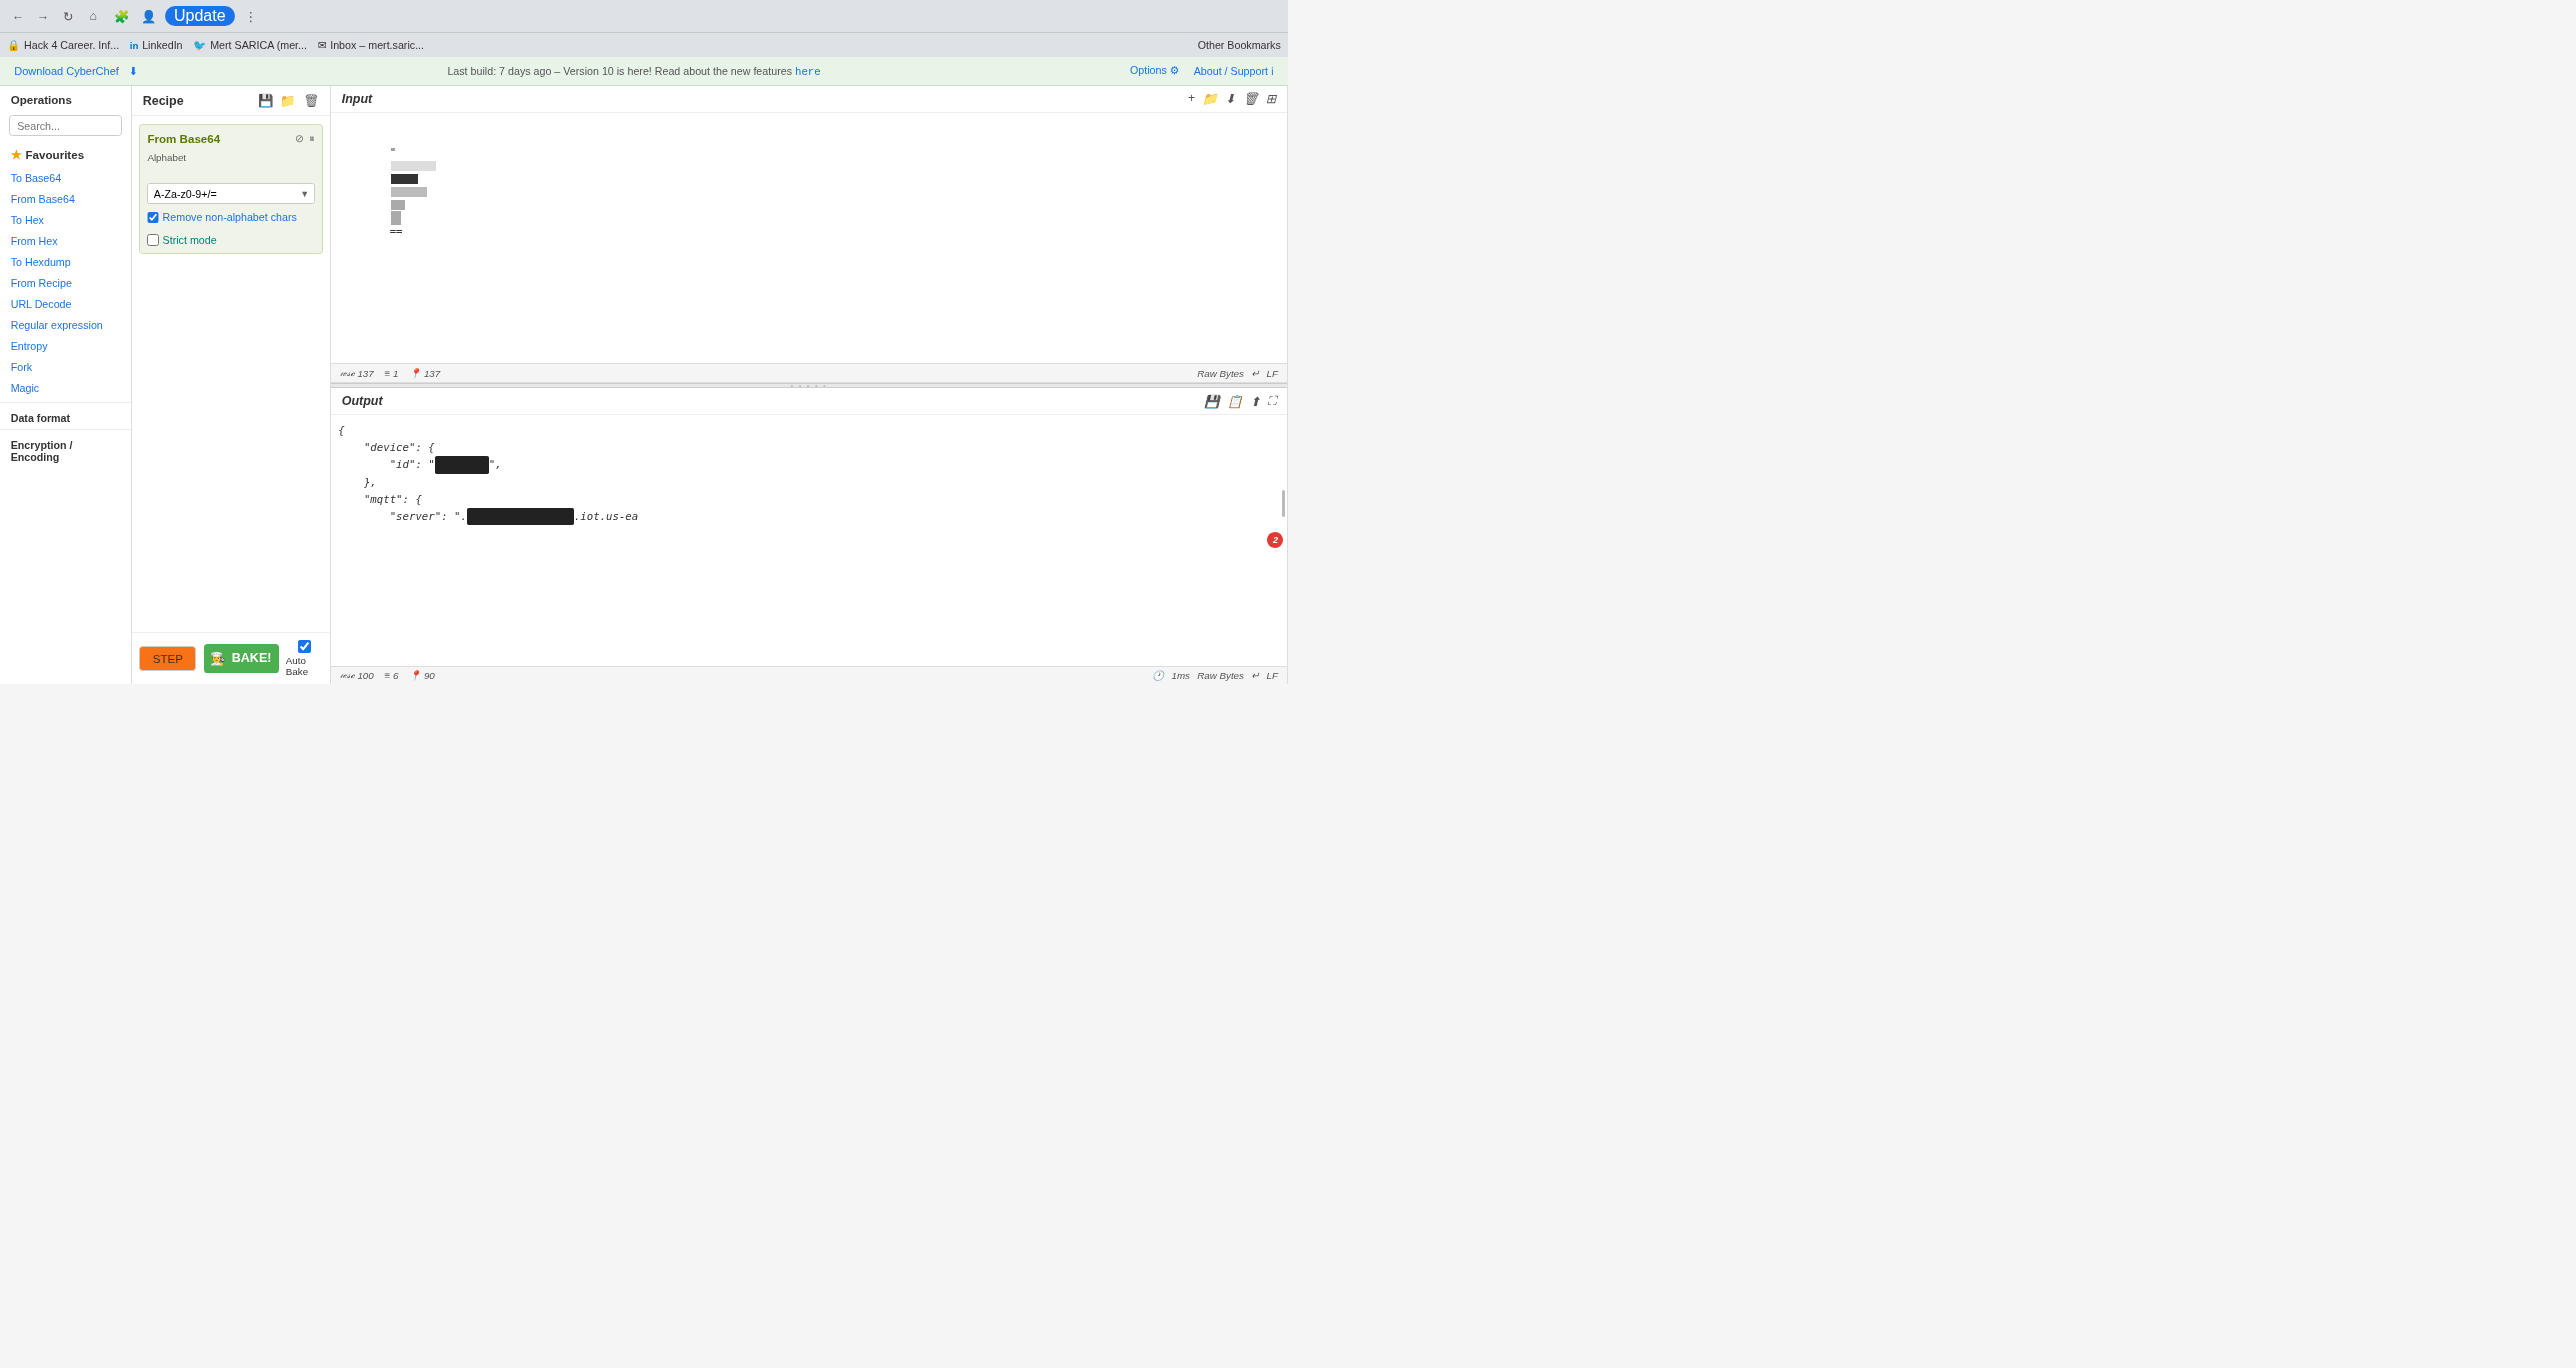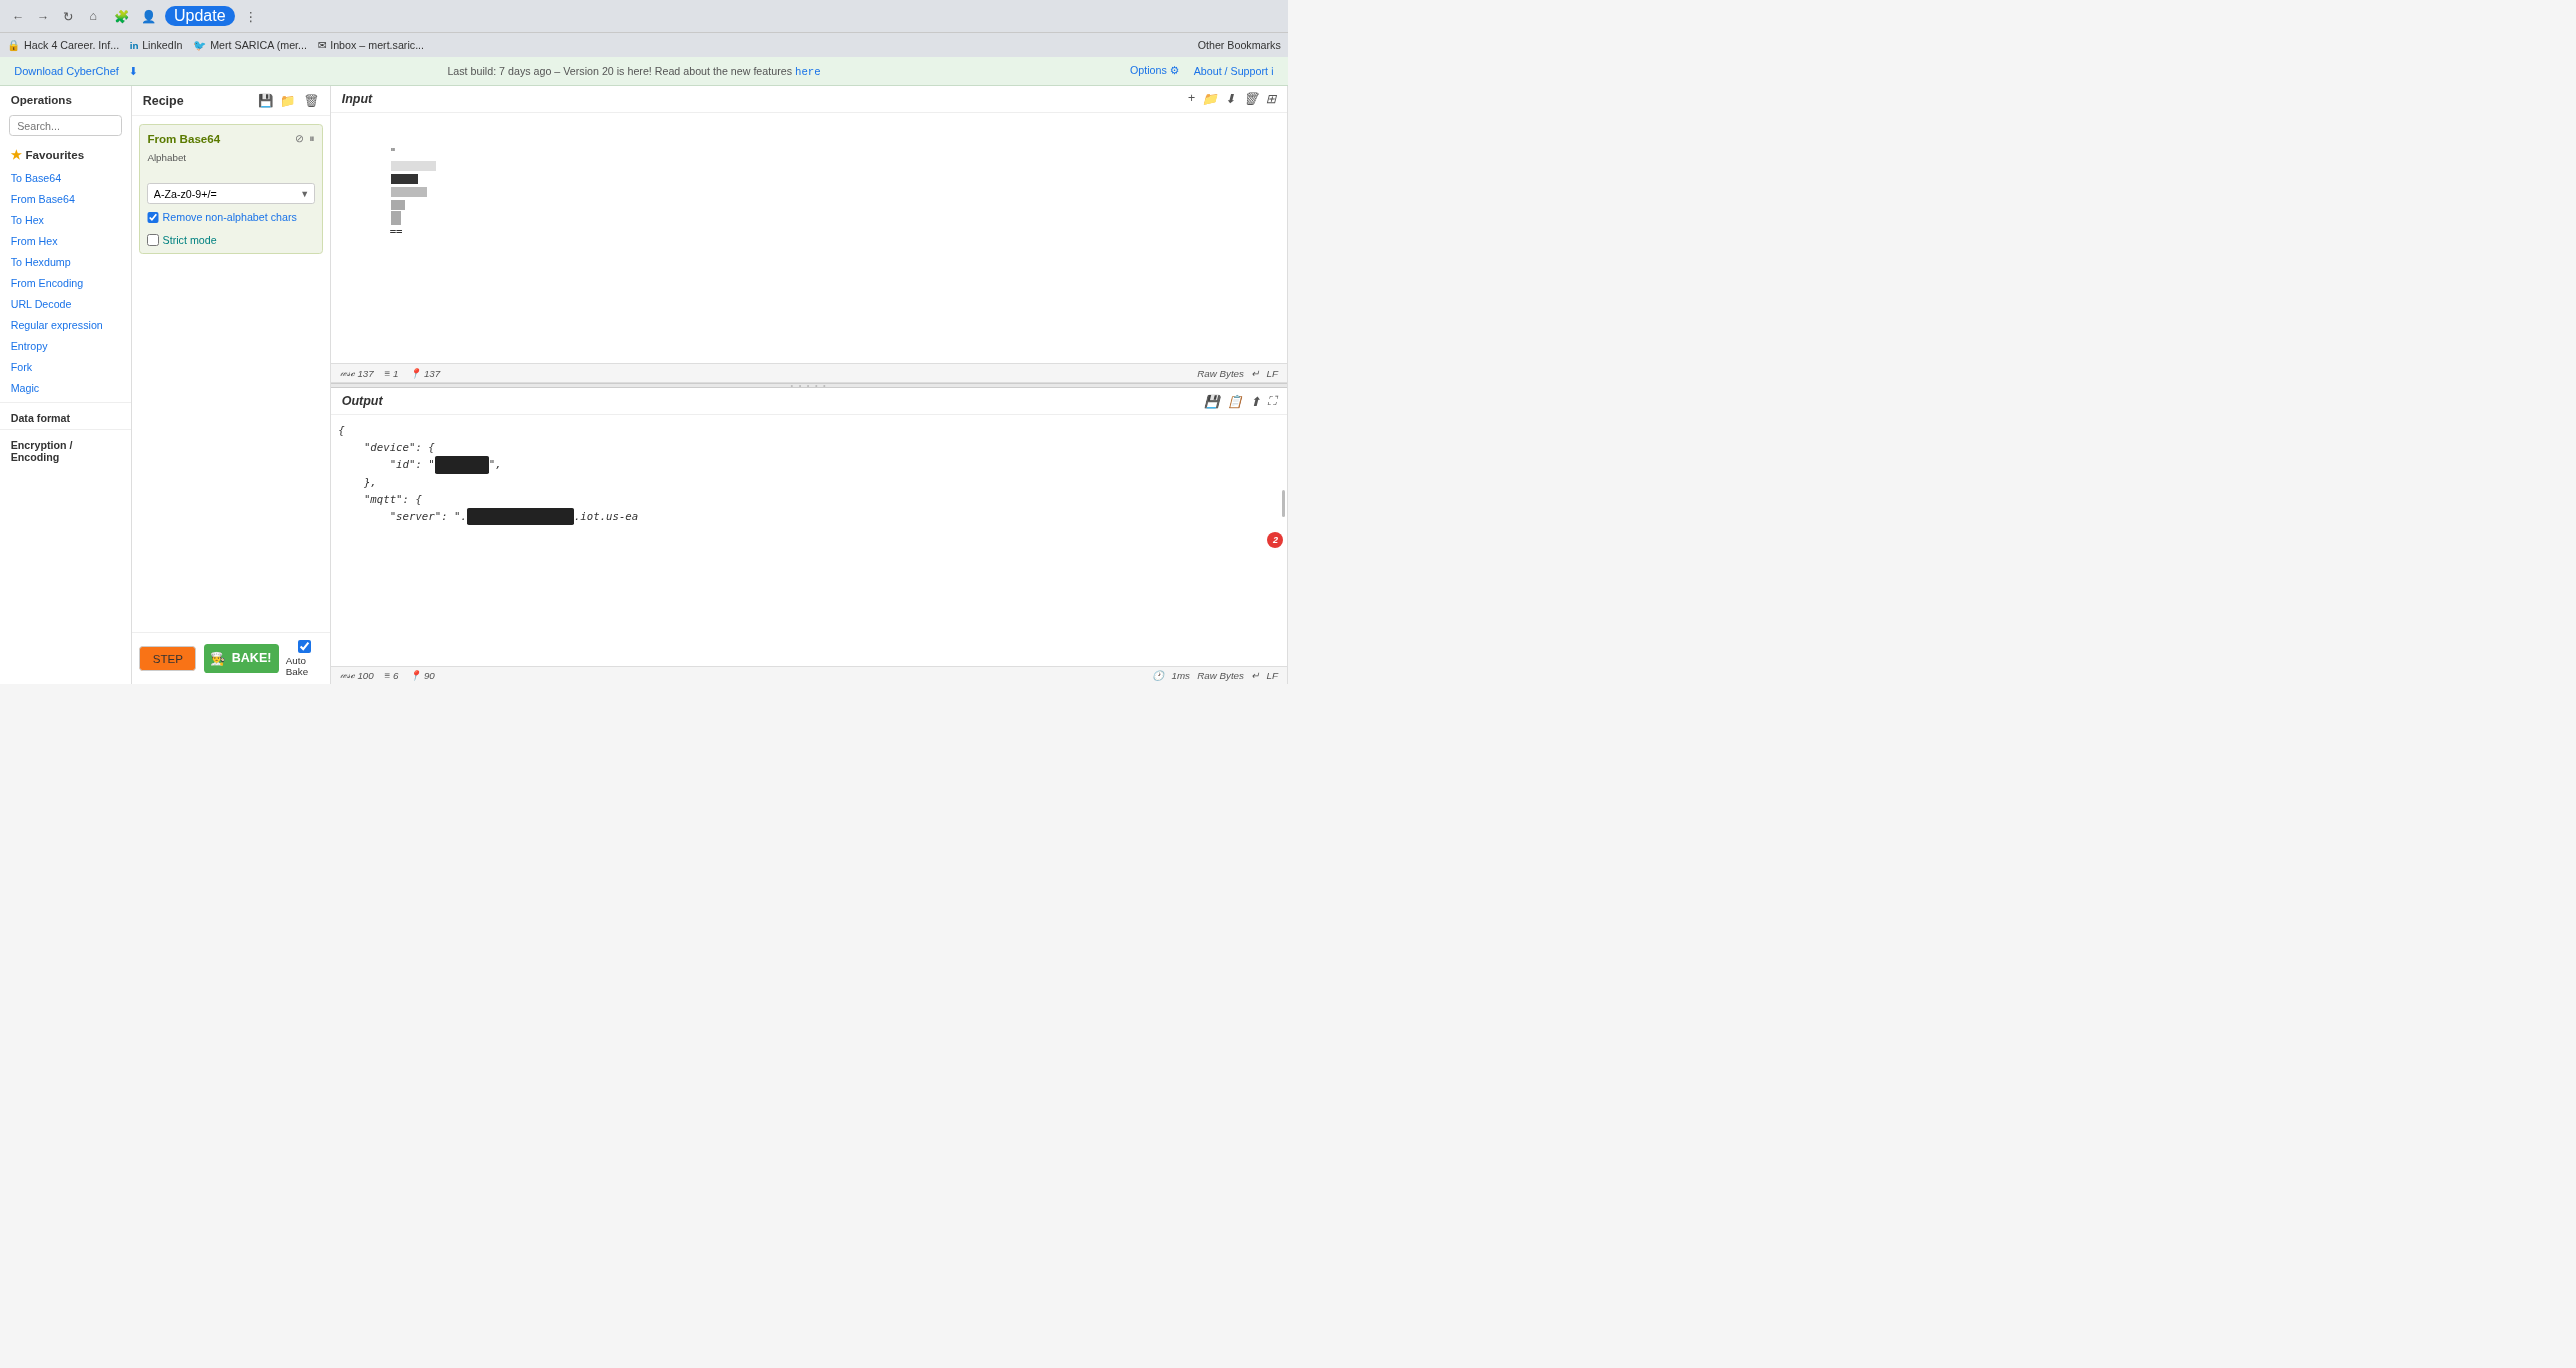--- a/index.html
+++ b/index.html
@@ -139,21 +139,21 @@
   </div>
 </div>
 
 <div class="notification-bar">
   <div class="notification-left">
     <span>Download CyberChef</span>
     <span>⬇</span>
   </div>
   <div class="notification-center">
     <span>Last build: 7 days ago</span>
-    <span> – Version 20 is here! Read about the new features</span>
+    <span> – Version 10 is here! Read about the new features</span>
     <a style="color:#1a73e8;cursor:pointer;font-family:Liberation Mono, monospace;">here</a>
   </div>
   <div class="notification-right">
     <span>
       <span>Options</span> ⚙
     </span>
     <span>
       <span>About / Support</span> ℹ
     </span>
   </div>
@@ -168,21 +168,21 @@
     </div>
     <div class="sidebar-section-title">
       <span class="sidebar-star">★</span>
       <span>Favourites</span>
     </div>
     <div class="sidebar-item">To Base64</div>
     <div class="sidebar-item">From Base64</div>
     <div class="sidebar-item">To Hex</div>
     <div class="sidebar-item">From Hex</div>
     <div class="sidebar-item">To Hexdump</div>
-    <div class="sidebar-item">From Encoding</div>
+    <div class="sidebar-item">From Recipe</div>
     <div class="sidebar-item">URL Decode</div>
     <div class="sidebar-item">Regular expression</div>
     <div class="sidebar-item">Entropy</div>
     <div class="sidebar-item">Fork</div>
     <div class="sidebar-item">Magic</div>
     <div class="sidebar-divider"></div>
     <div class="sidebar-category">Data format</div>
     <div class="sidebar-divider"></div>
     <div class="sidebar-category">Encryption / Encoding</div>
   </div>

